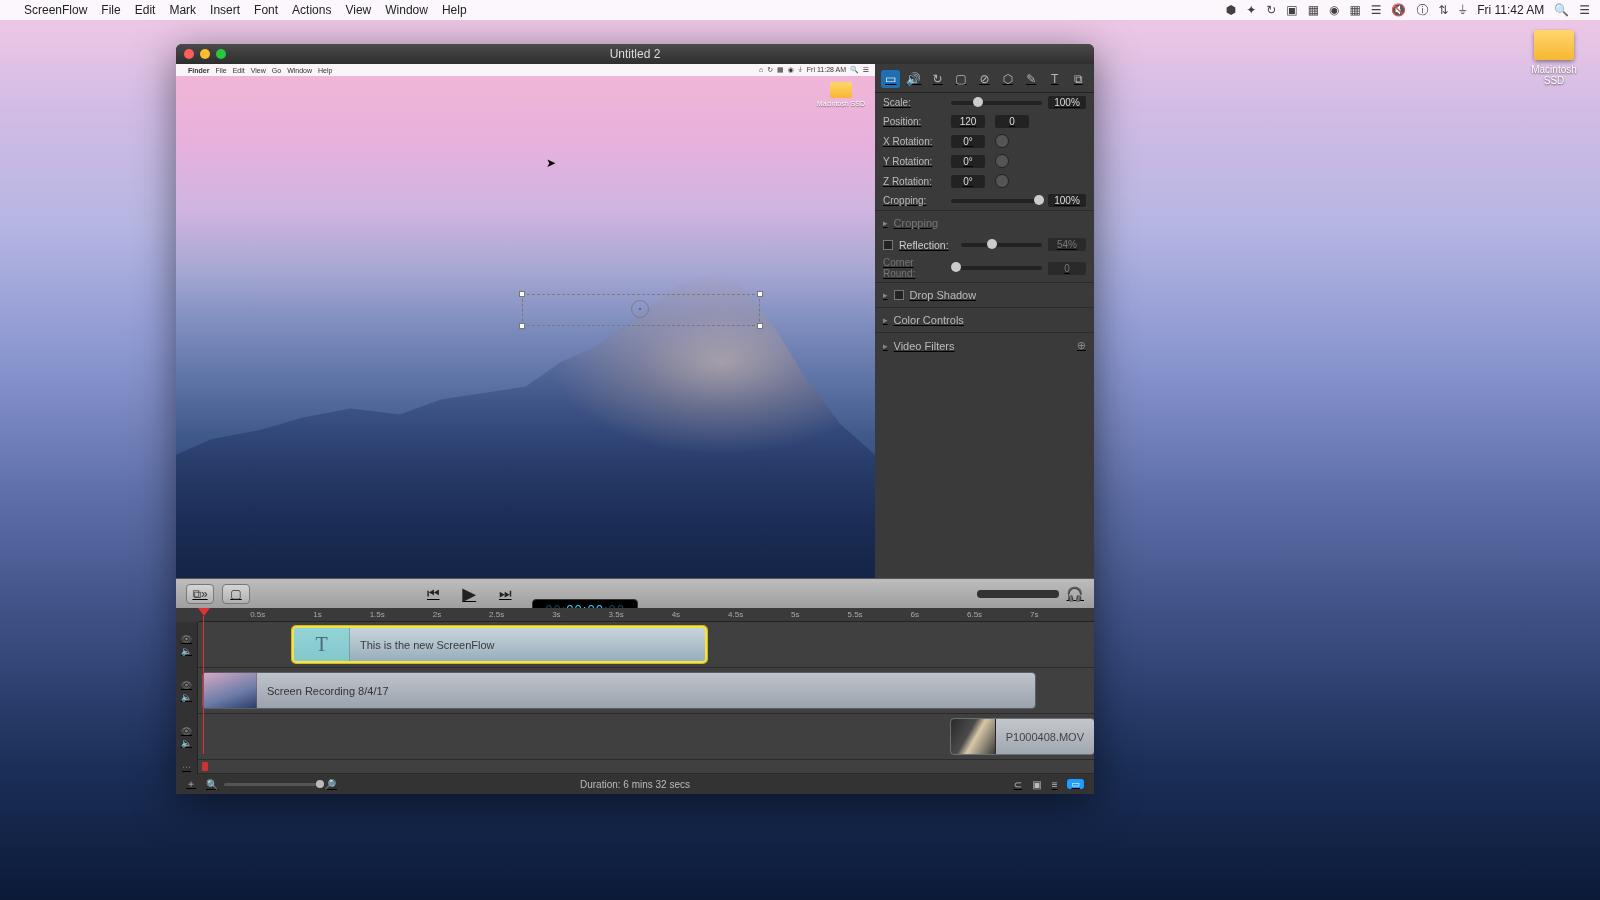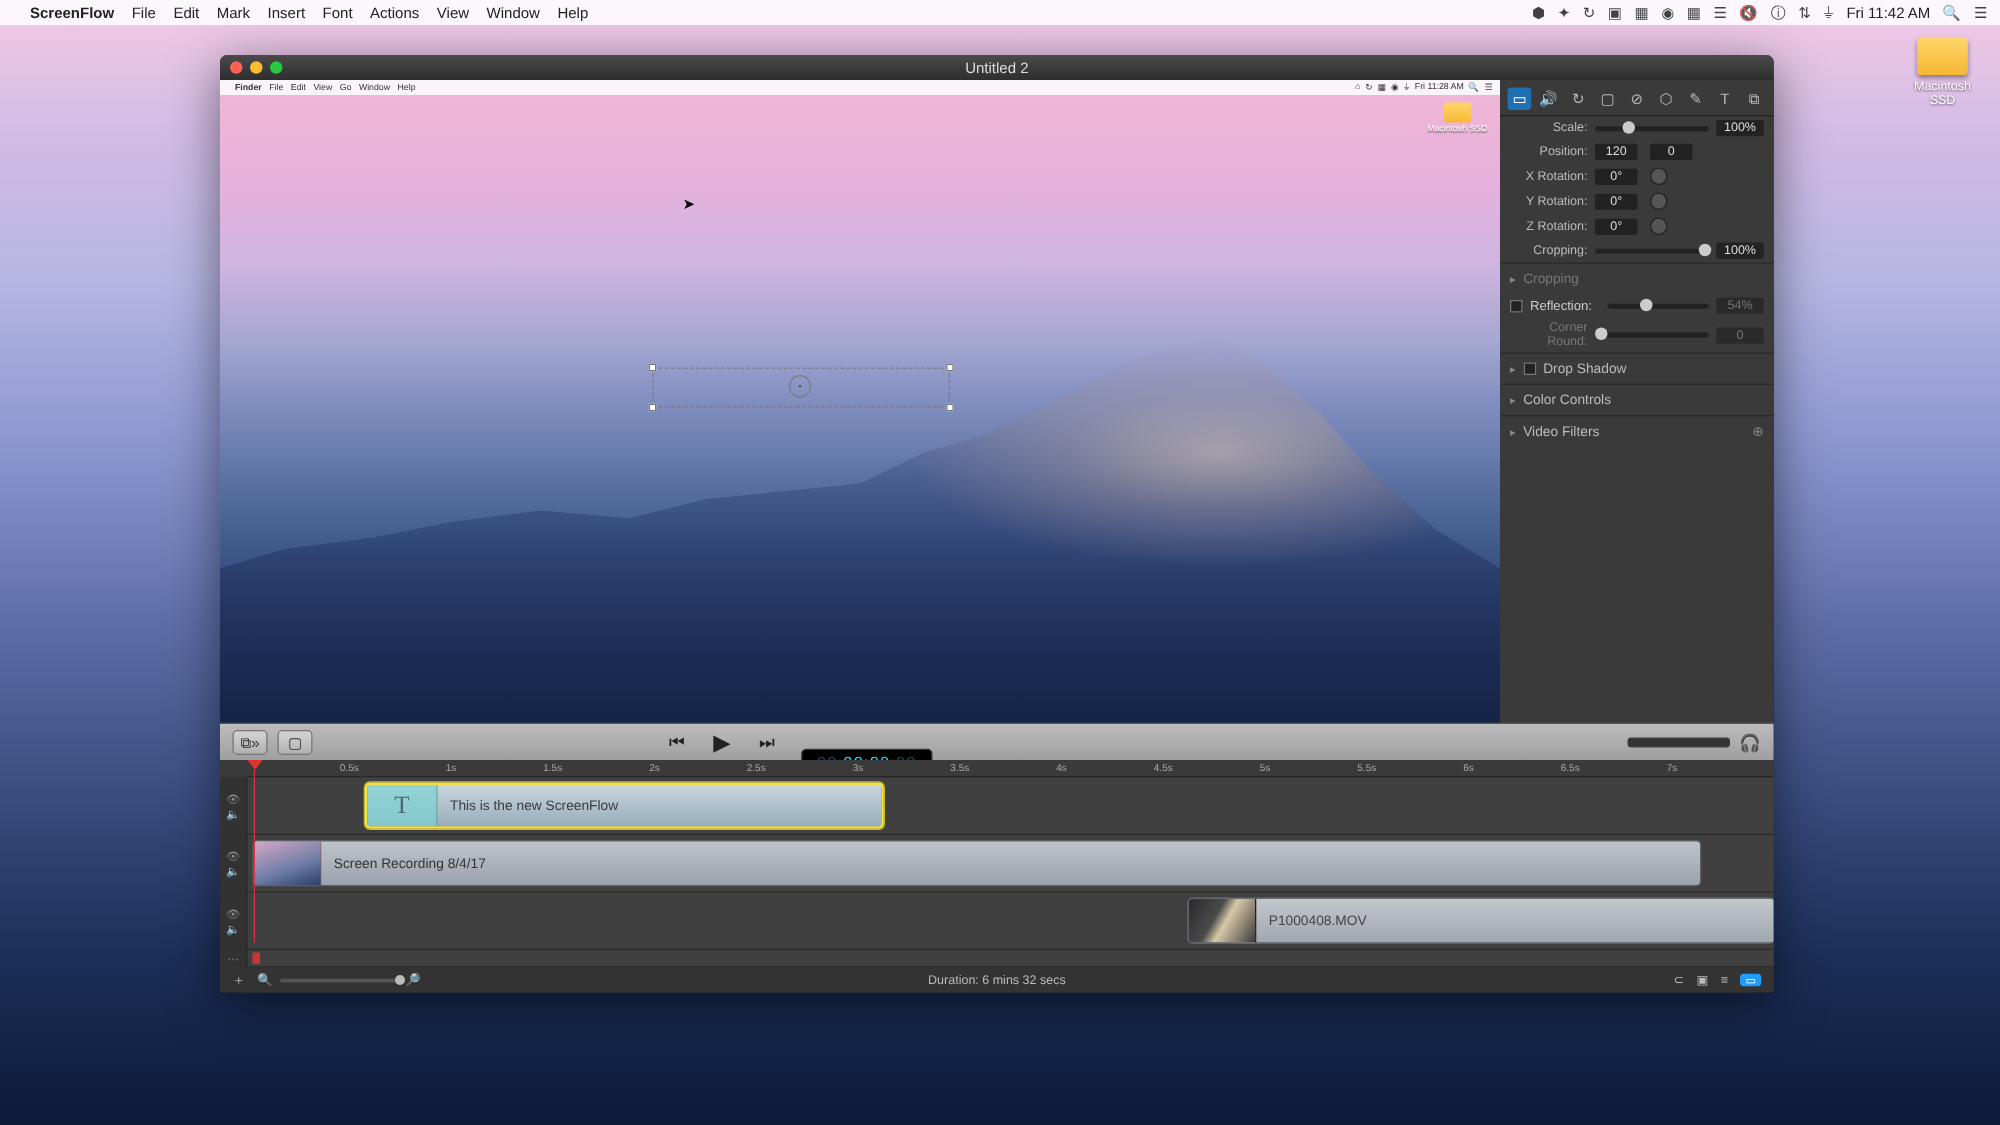--- a/index.html
+++ b/index.html
@@ -15,33 +15,33 @@
 .mac-menubar {
   position: absolute; top: 0; left: 0; right: 0; height: 20px;
   background: rgba(252,250,253,0.95);
   display: flex; align-items: center; font-size: 12px; color: #222;
   padding: 0 10px; z-index: 10;
 }
 .mac-menubar .menu-left { display: flex; gap: 14px; align-items: center; }
 .mac-menubar .menu-right { margin-left: auto; display: flex; gap: 10px; align-items: center; }
 .mac-menubar .menu-item { cursor: default; }
 .mac-menubar .apple { font-size: 14px; }
-.mac-menubar .app-name { font-weight: 700; }
+.mac-menubar .app-name { font-weight: 400; }
 .mac-menubar .status-icon { font-size: 12px; opacity:.85; }
 
 
 .desktop-hdd { position: absolute; top: 30px; right: 18px; width: 56px; text-align: center; z-index:5;}
 .desktop-hdd .hdd-icon { width: 40px; height: 30px; margin: 0 auto; background: linear-gradient(#ffd66b,#f7b733); border-radius: 3px; box-shadow: 0 2px 4px rgba(0,0,0,.4); }
 .desktop-hdd .hdd-label { font-size: 10px; color: #fff; text-shadow: 0 1px 2px rgba(0,0,0,.6); margin-top:4px;}
 
 
 .app-window {
-  position: absolute; left: 176px; top: 44px; width: 1243px; height: 750px;
+  position: absolute; left: 176px; top: 44px; width: 918px; height: 750px;
   background: #2c2c2c; border-radius: 6px 6px 0 0; box-shadow: 0 10px 40px rgba(0,0,0,.5);
-  display: flex; flex-direction: column; overflow: hidden;
+  display: flex; flex-direction: column; overflow: hidden; text-decoration: underline;
 }
 
 
 .titlebar { height: 20px; background: linear-gradient(#4a4a4a,#2e2e2e); display:flex; align-items:center; position:relative;}
 .traffic { display:flex; gap:6px; padding-left:8px;}
 .traffic span{width:10px;height:10px;border-radius:50%;}
 .tl-close{background:#ff5f57;}
 .tl-min{background:#febc2e;}
 .tl-max{background:#28c840;}
 .titlebar .title{position:absolute; left:0; right:0; text-align:center; font-size:12px; color:#ddd;}
@@ -78,21 +78,21 @@
 
 .props { width:219px; background:#3a3a3a; color:#ccc; font-size:10.5px; display:flex; flex-direction:column;}
 .props .tab-row{display:flex;gap:4px;padding:6px 6px 4px;background:#3a3a3a;border-bottom:1px solid #222;}
 .props .tab{width:20px;height:18px;display:flex;align-items:center;justify-content:center;border-radius:3px;color:#b8b8b8;font-size:12px;}
 .props .tab.active{background:#1f6fb3;color:#fff;}
 .props .header-row{display:flex;align-items:center;padding:6px 8px;background:#333;}
 .props .header-row .title{font-size:12px;color:#ddd;}
 .props .header-row .btn-action{margin-left:auto;background:#5a5a5a;color:#eee;border-radius:4px;padding:2px 8px;font-size:10px;border:1px solid #222;}
 .props .gear{margin-left:6px;font-size:11px;color:#bbb;}
 .prop-row{display:flex;align-items:center;padding:3px 8px;gap:6px;}
-.prop-row .lbl{width:62px;text-align:right;color:#bbb;font-size:10px;}
+.prop-row .lbl{width:62px;color:#bbb;font-size:10px;}
 .prop-row .slider{flex:1;height:4px;background:#222;border-radius:2px;position:relative;}
 .prop-row .slider .knob{position:absolute;top:-4px;width:10px;height:10px;background:#ccc;border-radius:50%;}
 .prop-row .val{width:38px;background:#222;color:#ddd;text-align:center;font-size:10px;border-radius:2px;padding:1px 0;}
 .prop-row .numbox{width:34px;background:#222;color:#ddd;text-align:center;font-size:10px;border-radius:2px;padding:1px 0;margin-right:4px;}
 .prop-row .rot-dial{width:14px;height:14px;background:#555;border-radius:50%;border:1px solid #222;}
 .section-hdr{display:flex;align-items:center;padding:6px 8px;color:#bbb;font-size:11px;border-top:1px solid #2a2a2a;gap:6px;}
 .section-hdr .tri{font-size:9px;color:#888;}
 .section-hdr.disabled{color:#777;}
 .chk{width:10px;height:10px;border:1px solid #777;background:#222;display:inline-block;}
 

